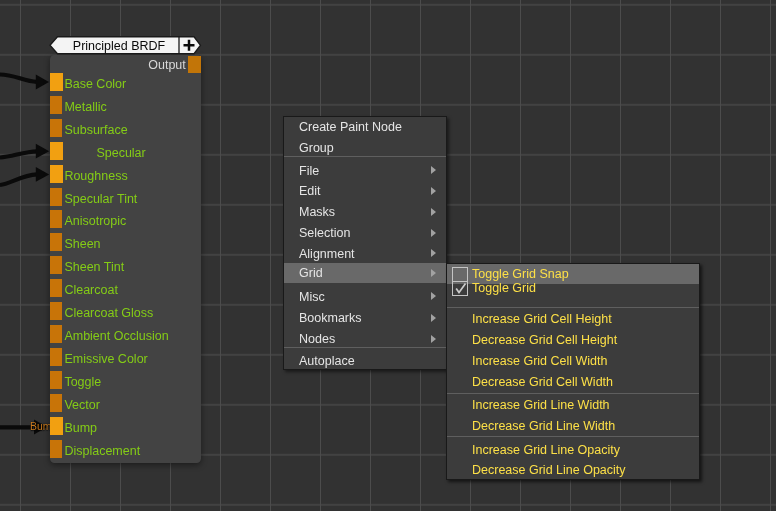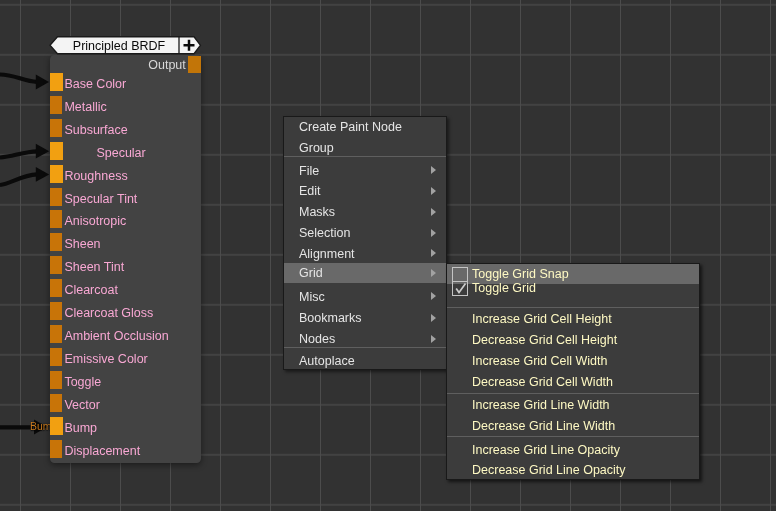--- a/index.html
+++ b/index.html
@@ -21,21 +21,21 @@
   white-space:nowrap; text-shadow:0 0 2px rgba(0,0,0,0.85), 0 1px 1px rgba(0,0,0,0.6);
 }
 #node {
   position:absolute; left:50.4px; top:54.5px; width:150.4px; height:408px;
   background:#434343; border-radius:4.5px; z-index:3;
   box-shadow:0 2px 6px rgba(0,0,0,0.45);
 }
 #banner { position:absolute; left:-1.2px; top:-18.5px; z-index:4; }
 .inrow {
   position:absolute; left:14px; height:20px; line-height:20px;
-  color:#f9a8d4; font-size:12.5px; white-space:nowrap;
+  color:#84cc16; font-size:12.5px; white-space:nowrap;
 }
 .sock {
   position:absolute; left:0; width:11.7px; height:18px; background:#c87408;
 }
 .sock.hot { background:#f2a011; width:12.5px; }
 #outsock { position:absolute; right:0; top:1.2px; width:13px; height:17.5px; background:#c27508; }
 #outlabel {
   position:absolute; right:15px; top:0.8px; height:20px; line-height:20px;
   color:#d8d8d8; font-size:12.5px;
 }
@@ -49,21 +49,21 @@
 .mrow.hl { background:#696969; }
 .msep { position:absolute; left:0; right:0; height:1px; background:#5f5f5f; }
 .arr {
   position:absolute; right:10px; top:5.5px; width:0; height:0;
   border-left:5px solid #a2a2a2; border-top:4.5px solid transparent; border-bottom:4.5px solid transparent;
 }
 #submenu {
   position:absolute; left:446px; top:263px; width:253.5px; height:216.5px;
   background:#3c3c3c; border:1px solid #191919; z-index:6;
   box-shadow:2px 2px 3px rgba(0,0,0,0.6);
-  font-size:12.5px; color:#fef9c3;
+  font-size:12.5px; color:#fde047;
 }
 .srow { position:absolute; left:0; right:0; height:20px; line-height:20px; padding-left:25px; }
 .srow.hl { background:#696969; }
 .cbox {
   position:absolute; left:4.5px; top:2.8px; width:16.5px; height:15px;
   border:1.5px solid #c4c4c4;
 }
 </style>
 </head>
 <body>

